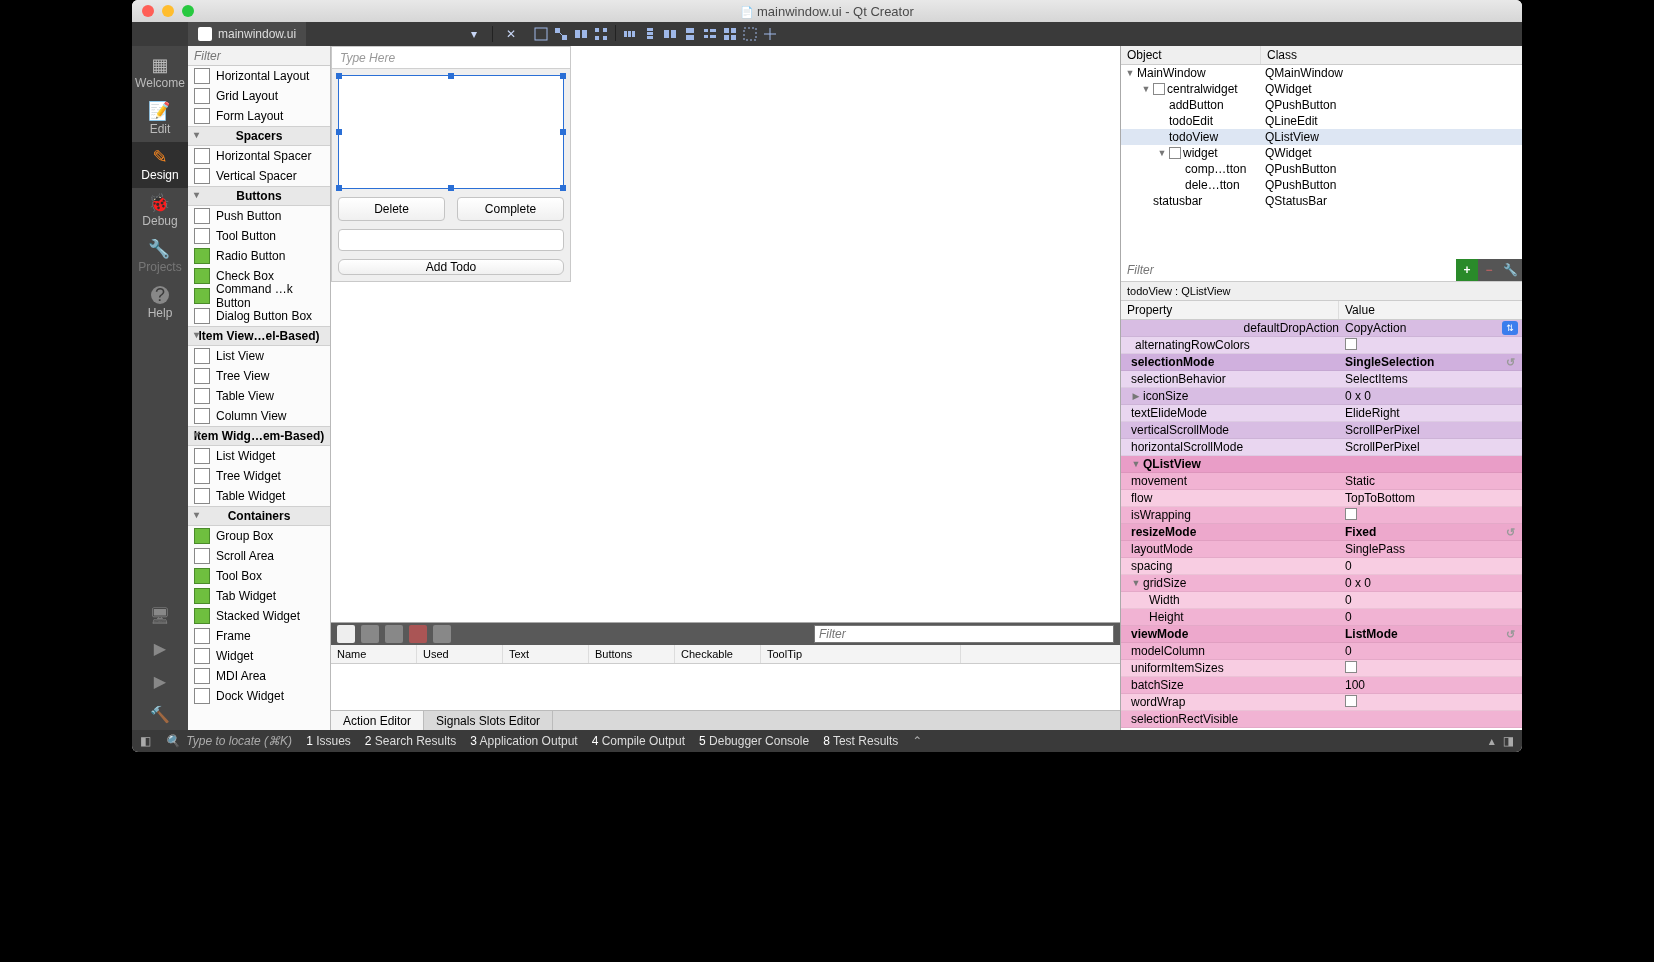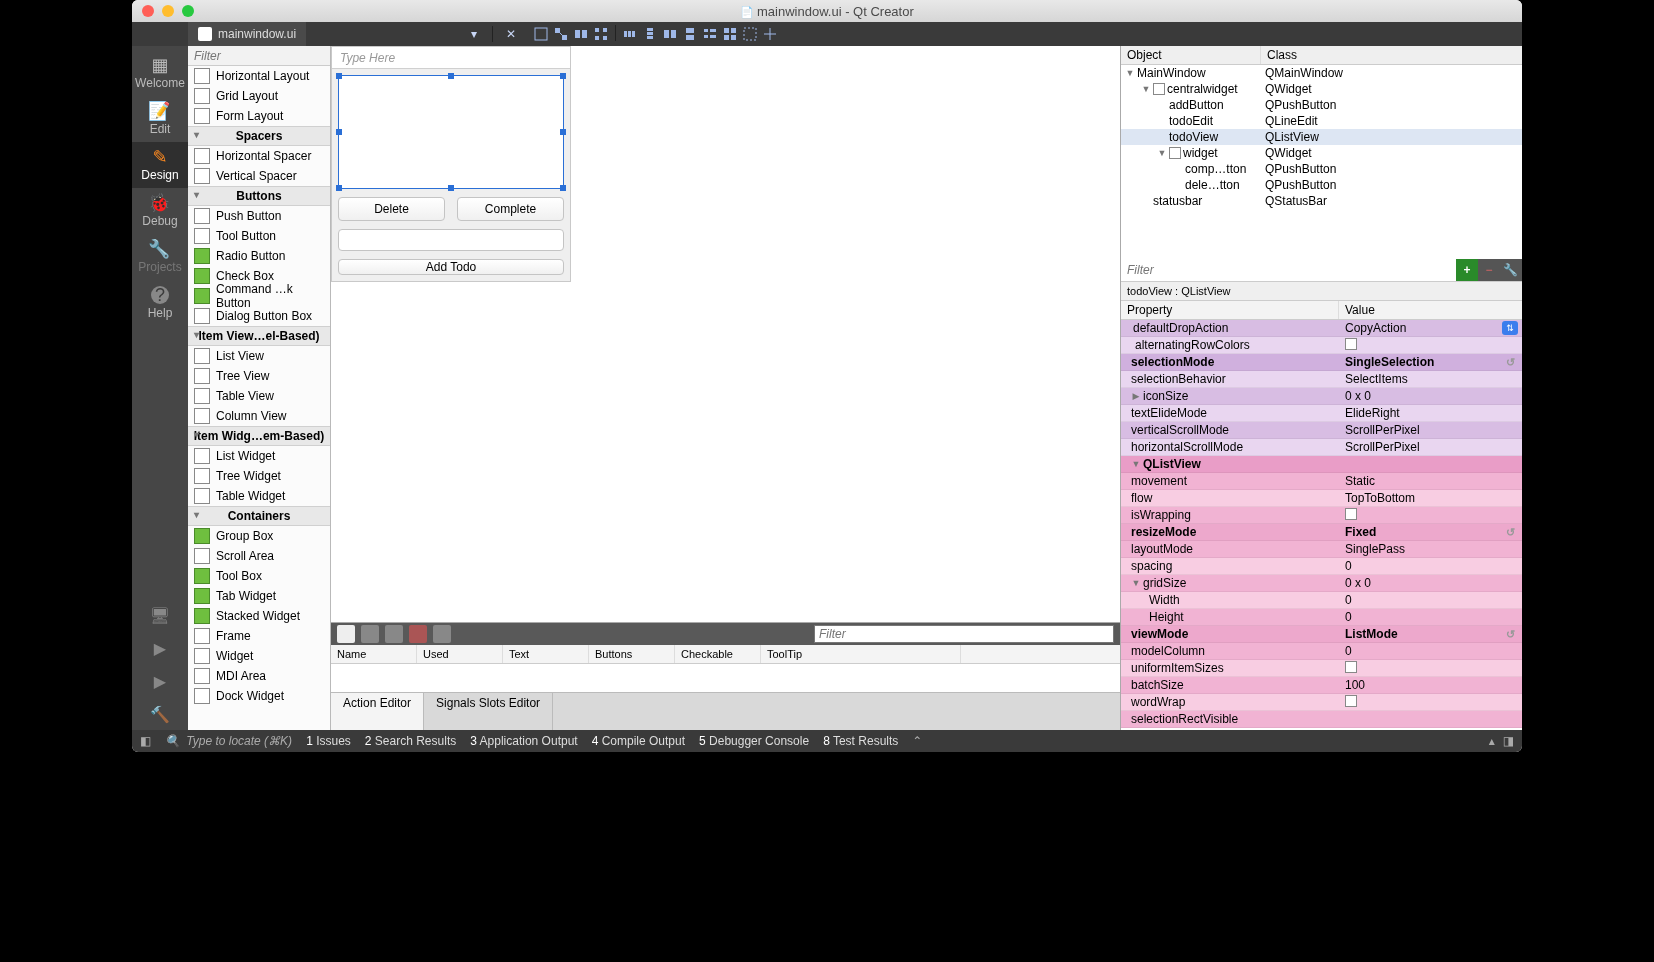--- a/index.html
+++ b/index.html
@@ -45,30 +45,30 @@
 .form-menubar{height:22px;background:#fff;border-bottom:1px solid #d0d0d0;padding:4px 8px;color:#999;font-style:italic;}
 .form-body{padding:6px;display:flex;flex-direction:column;gap:8px;}
 .listview-sel{position:relative;height:114px;background:#fff;border:1px solid #2a6fd6;}
 .handle{position:absolute;width:6px;height:6px;background:#2a6fd6;}
 .h-tl{top:-3px;left:-3px;} .h-tm{top:-3px;left:calc(50% - 3px);} .h-tr{top:-3px;right:-3px;}
 .h-ml{top:calc(50% - 3px);left:-3px;} .h-mr{top:calc(50% - 3px);right:-3px;}
 .h-bl{bottom:-3px;left:-3px;} .h-bm{bottom:-3px;left:calc(50% - 3px);} .h-br{bottom:-3px;right:-3px;}
 .btn-row{display:flex;gap:12px;}
 .qbtn{flex:1;height:24px;background:linear-gradient(#fff,#f0f0f0);border:1px solid #c4c4c4;border-radius:4px;font-size:12px;}
 .qline{height:22px;background:#fff;border:1px solid #c4c4c4;border-radius:4px;}
-.qbtn.full{width:100%;}
+.qbtn.full{width:100%;border-radius:6px;}
 .action-area{height:108px;border-top:1px solid #aaa;display:flex;flex-direction:column;}
 .aa-tb{height:22px;background:#595959;display:flex;align-items:center;gap:6px;padding:0 6px;}
 .aa-ico{width:18px;height:18px;background:#888;border-radius:2px;}
 .aa-filter{flex:1;margin-left:auto;max-width:300px;}
 .aa-filter input{width:100%;height:18px;border:1px solid #777;background:#fff;padding:0 4px;font-style:italic;color:#888;}
 .aa-head{display:flex;background:#f4f4f4;border-bottom:1px solid #ccc;}
 .aa-head div{padding:3px 6px;border-right:1px solid #ddd;font-size:11px;}
 .aa-body{flex:1;background:#fff;}
-.aa-tabs{display:flex;background:#d9d9d9;height:38px;border-top:1px solid #bbb;}
+.aa-tabs{display:flex;background:#d9d9d9;height:20px;border-top:1px solid #bbb;}
 .aa-tab{padding:3px 12px;border-right:1px solid #bbb;cursor:pointer;}
 .aa-tab.active{background:#f4f4f4;}
 .rightcol{width:402px;display:flex;flex-direction:column;border-left:1px solid #aaa;background:#fff;}
 .obj-head{display:flex;background:#efefef;border-bottom:1px solid #ccc;font-size:11px;}
 .obj-head div{padding:2px 6px;}
 .obj-head .c1{width:140px;border-right:1px solid #ddd;}
 .obj-tree{flex:0 0 auto;}
 .ot-row{display:flex;align-items:center;height:16px;}
 .ot-row.sel{background:#dde6f3;}
 .ot-row .c1{width:140px;display:flex;align-items:center;gap:2px;overflow:hidden;white-space:nowrap;}
@@ -499,21 +499,21 @@
         <div class="pf-btn pf-rem">−</div>
         <div class="pf-btn pf-wrench">🔧</div>
       </div>
       <div class="prop-title">todoView : QListView</div>
       <div class="prop-head">
         <div class="pc1">Property</div>
         <div>Value</div>
       </div>
       <div class="prop-list" id="prop-list">
           <div class="pr purple-d">
-            <div class="pc1" style="padding-left: 12px;">
+            <div class="pc1" style="padding-left: 26px; justify-content: flex-end;">
               <span>defaultDropAction</span>
             </div>
             <div class="pc2">
               <span class="sel-combo">
                 <span>CopyAction</span>
                 <span class="arr">⇅</span>
               </span>
             </div>
           </div>
           <div class="pr purple-l">

